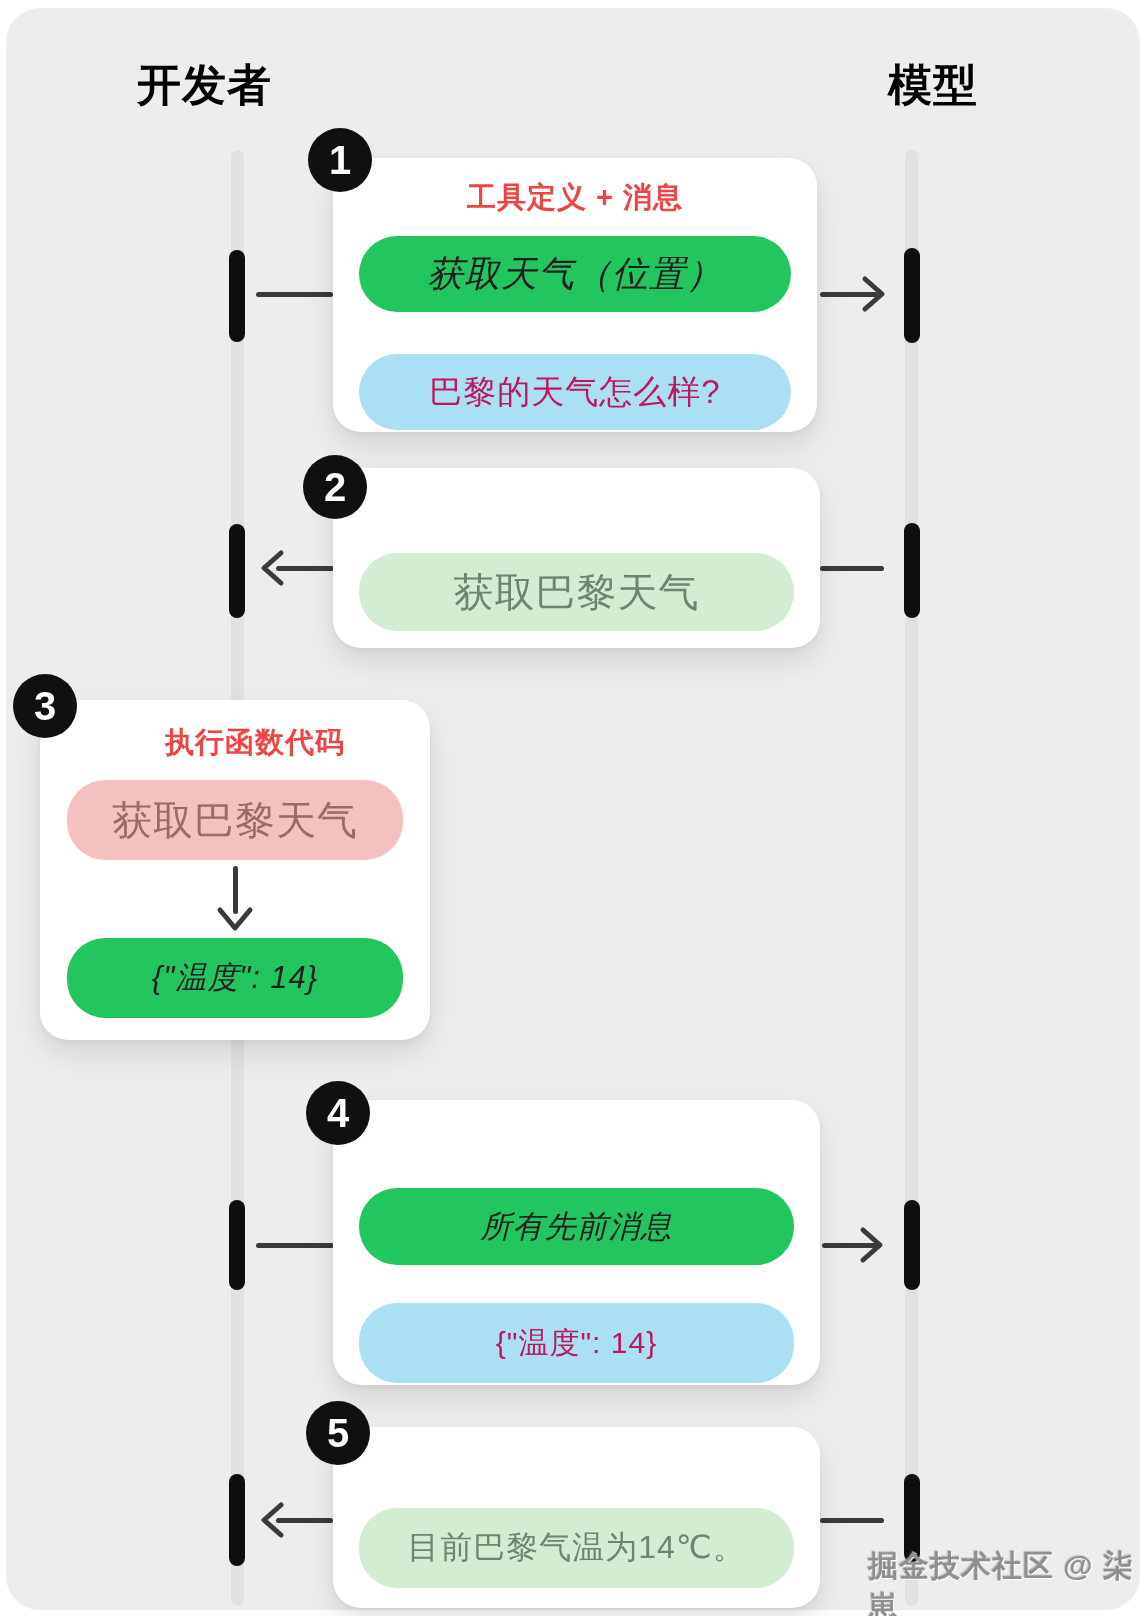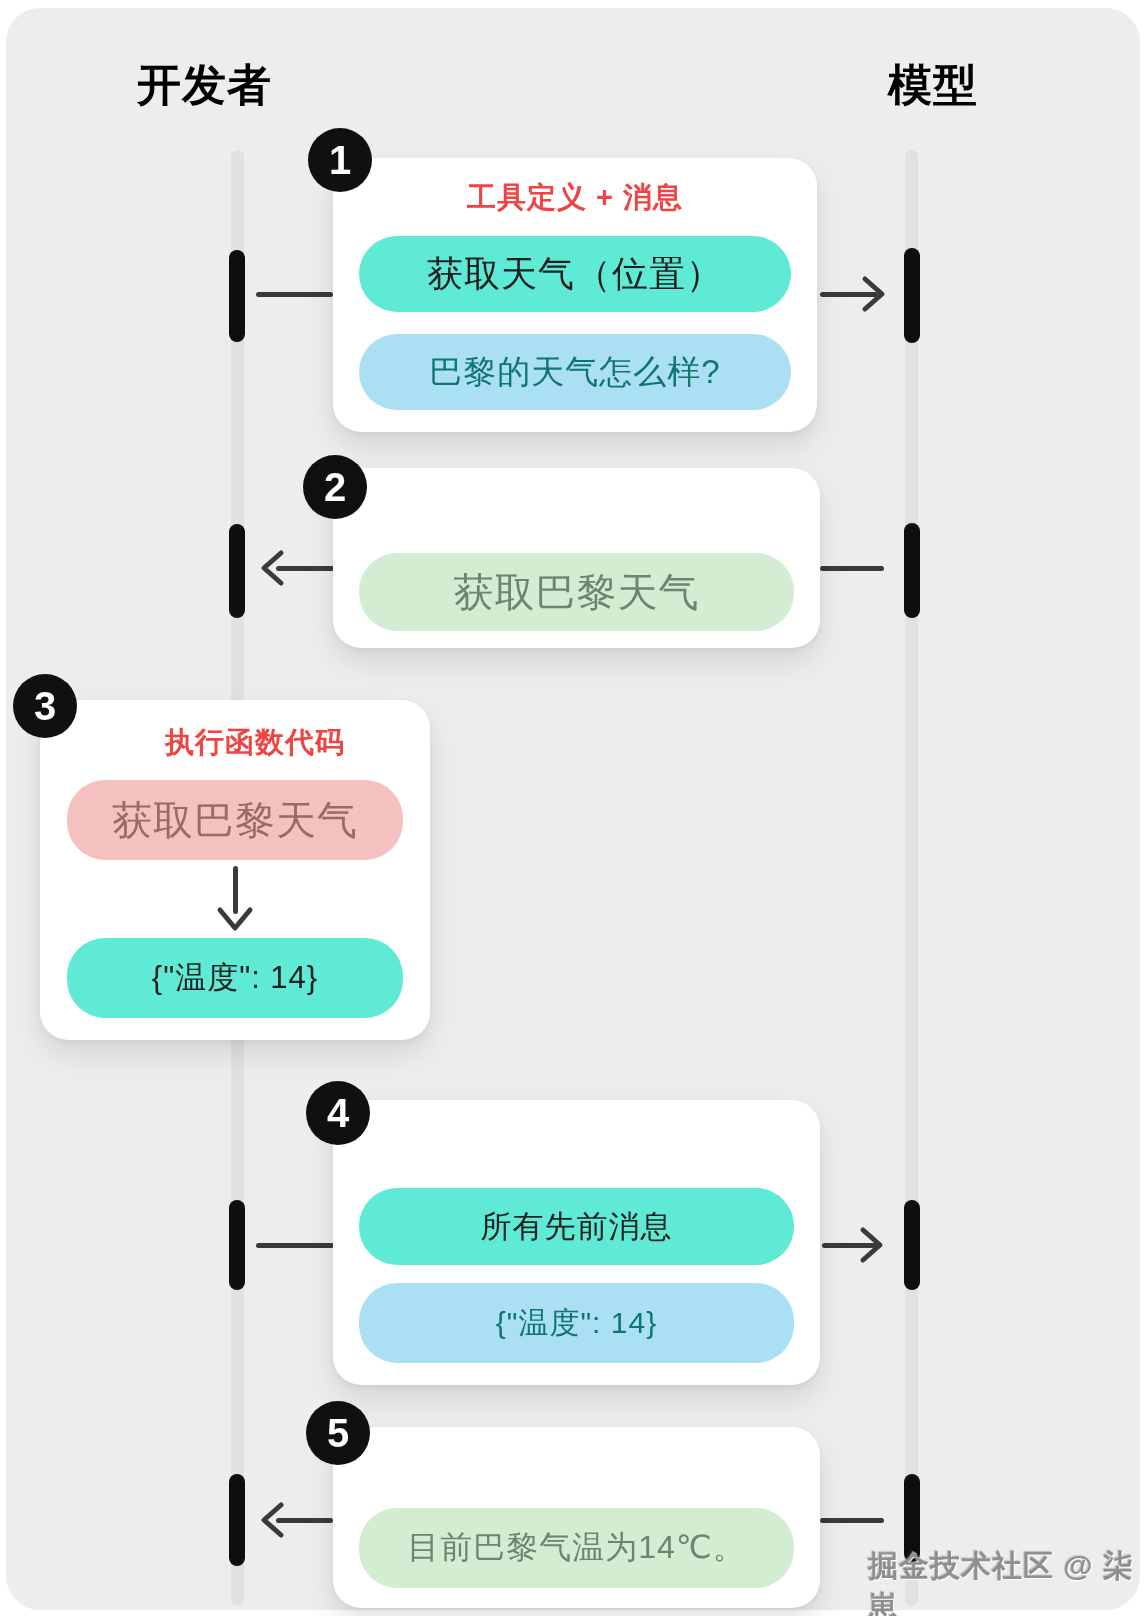--- a/index.html
+++ b/index.html
@@ -12,22 +12,22 @@
   .panel{position:absolute;left:6px;top:8px;width:1134px;height:1602px;background:#eeedec;border-radius:34px;}
   .actor{position:absolute;font-size:44px;font-weight:700;color:#000000;letter-spacing:1px;}
   .lifeline{position:absolute;top:150px;height:1456px;width:13px;border-radius:7px;background:#e2e1e0;}
   .bar{position:absolute;width:16px;border-radius:9px;background:#0e0e0e;}
   .card{position:absolute;background:#ffffff;border-radius:28px;
         box-shadow:0 3px 6px rgba(0,0,0,.05),0 14px 30px rgba(0,0,0,.10);}
   .card-title{position:absolute;left:0;width:100%;text-align:center;
         font-size:29px;font-weight:600;color:#ef4444;letter-spacing:1px;}
   .pill{position:absolute;left:26px;right:26px;border-radius:38px;
         display:flex;align-items:center;justify-content:center;letter-spacing:1px;}
-  .pill-gray {background:#5eead4;color:#202020;}
-  .pill-blue {background:#aadff4;color:#0f766e;}
+  .pill-gray {background:#22c55e;color:#202020;font-style:italic;}
+  .pill-blue {background:#aadff4;color:#be185d;margin-top:20px;}
   .pill-green{background:#d3edd3;color:#71836f;}
   .pill-red  {background:#f5c1c0;color:#9b6a63;}
   .badge{position:absolute;width:64px;height:64px;border-radius:50%;background:#101010;
         color:#ffffff;font-size:40px;font-weight:700;display:flex;align-items:center;justify-content:center;}
   .hline{position:absolute;height:5px;background:#3a3a3a;border-radius:3px;}
   .vline{position:absolute;width:5px;background:#3a3a3a;border-radius:3px;}
   .chev{position:absolute;}
   .watermark{position:absolute;left:868px;top:1546px;font-size:30px;font-weight:700;color:#8f8f8f;
         letter-spacing:1px;text-shadow:1px 1px 1px rgba(255,255,255,.95),-1px -1px 1px rgba(110,110,110,.35);}
 </style>

